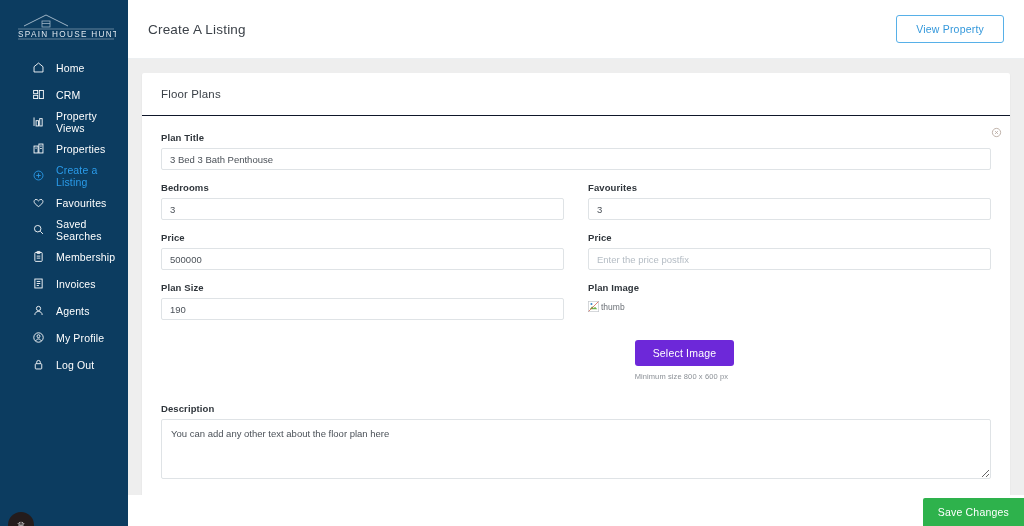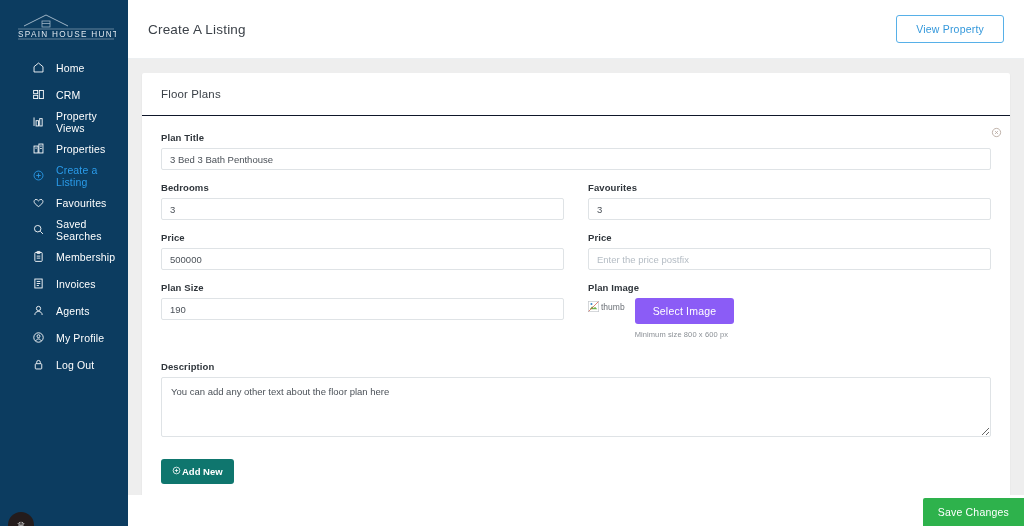--- a/index.html
+++ b/index.html
@@ -169,30 +169,31 @@
     font-size: 8.5px; color: #6b7076;
     padding-top: 3px;
     white-space: nowrap;
   }
   .broken-glyph {
     width: 11px; height: 11px;
     flex: 0 0 11px;
   }
   .select-image-wrap { display: flex; flex-direction: column; }
   .btn-primary {
-    background: #8b5cf6;
+    background: #6d28d9;
     border: none;
     color: #ffffff;
     font-size: 10.5px;
     padding: 7px 18px;
     border-radius: 3px;
     cursor: pointer;
     letter-spacing: .2px;
     white-space: nowrap;
     font-family: "Liberation Sans", sans-serif;
+    margin-top: 42px;
   }
   .hint {
     font-size: 7.5px;
     color: #8b9096;
     margin-top: 6px;
     letter-spacing: .1px;
   }
 
   .btn-add {
     background: #0f766e;

